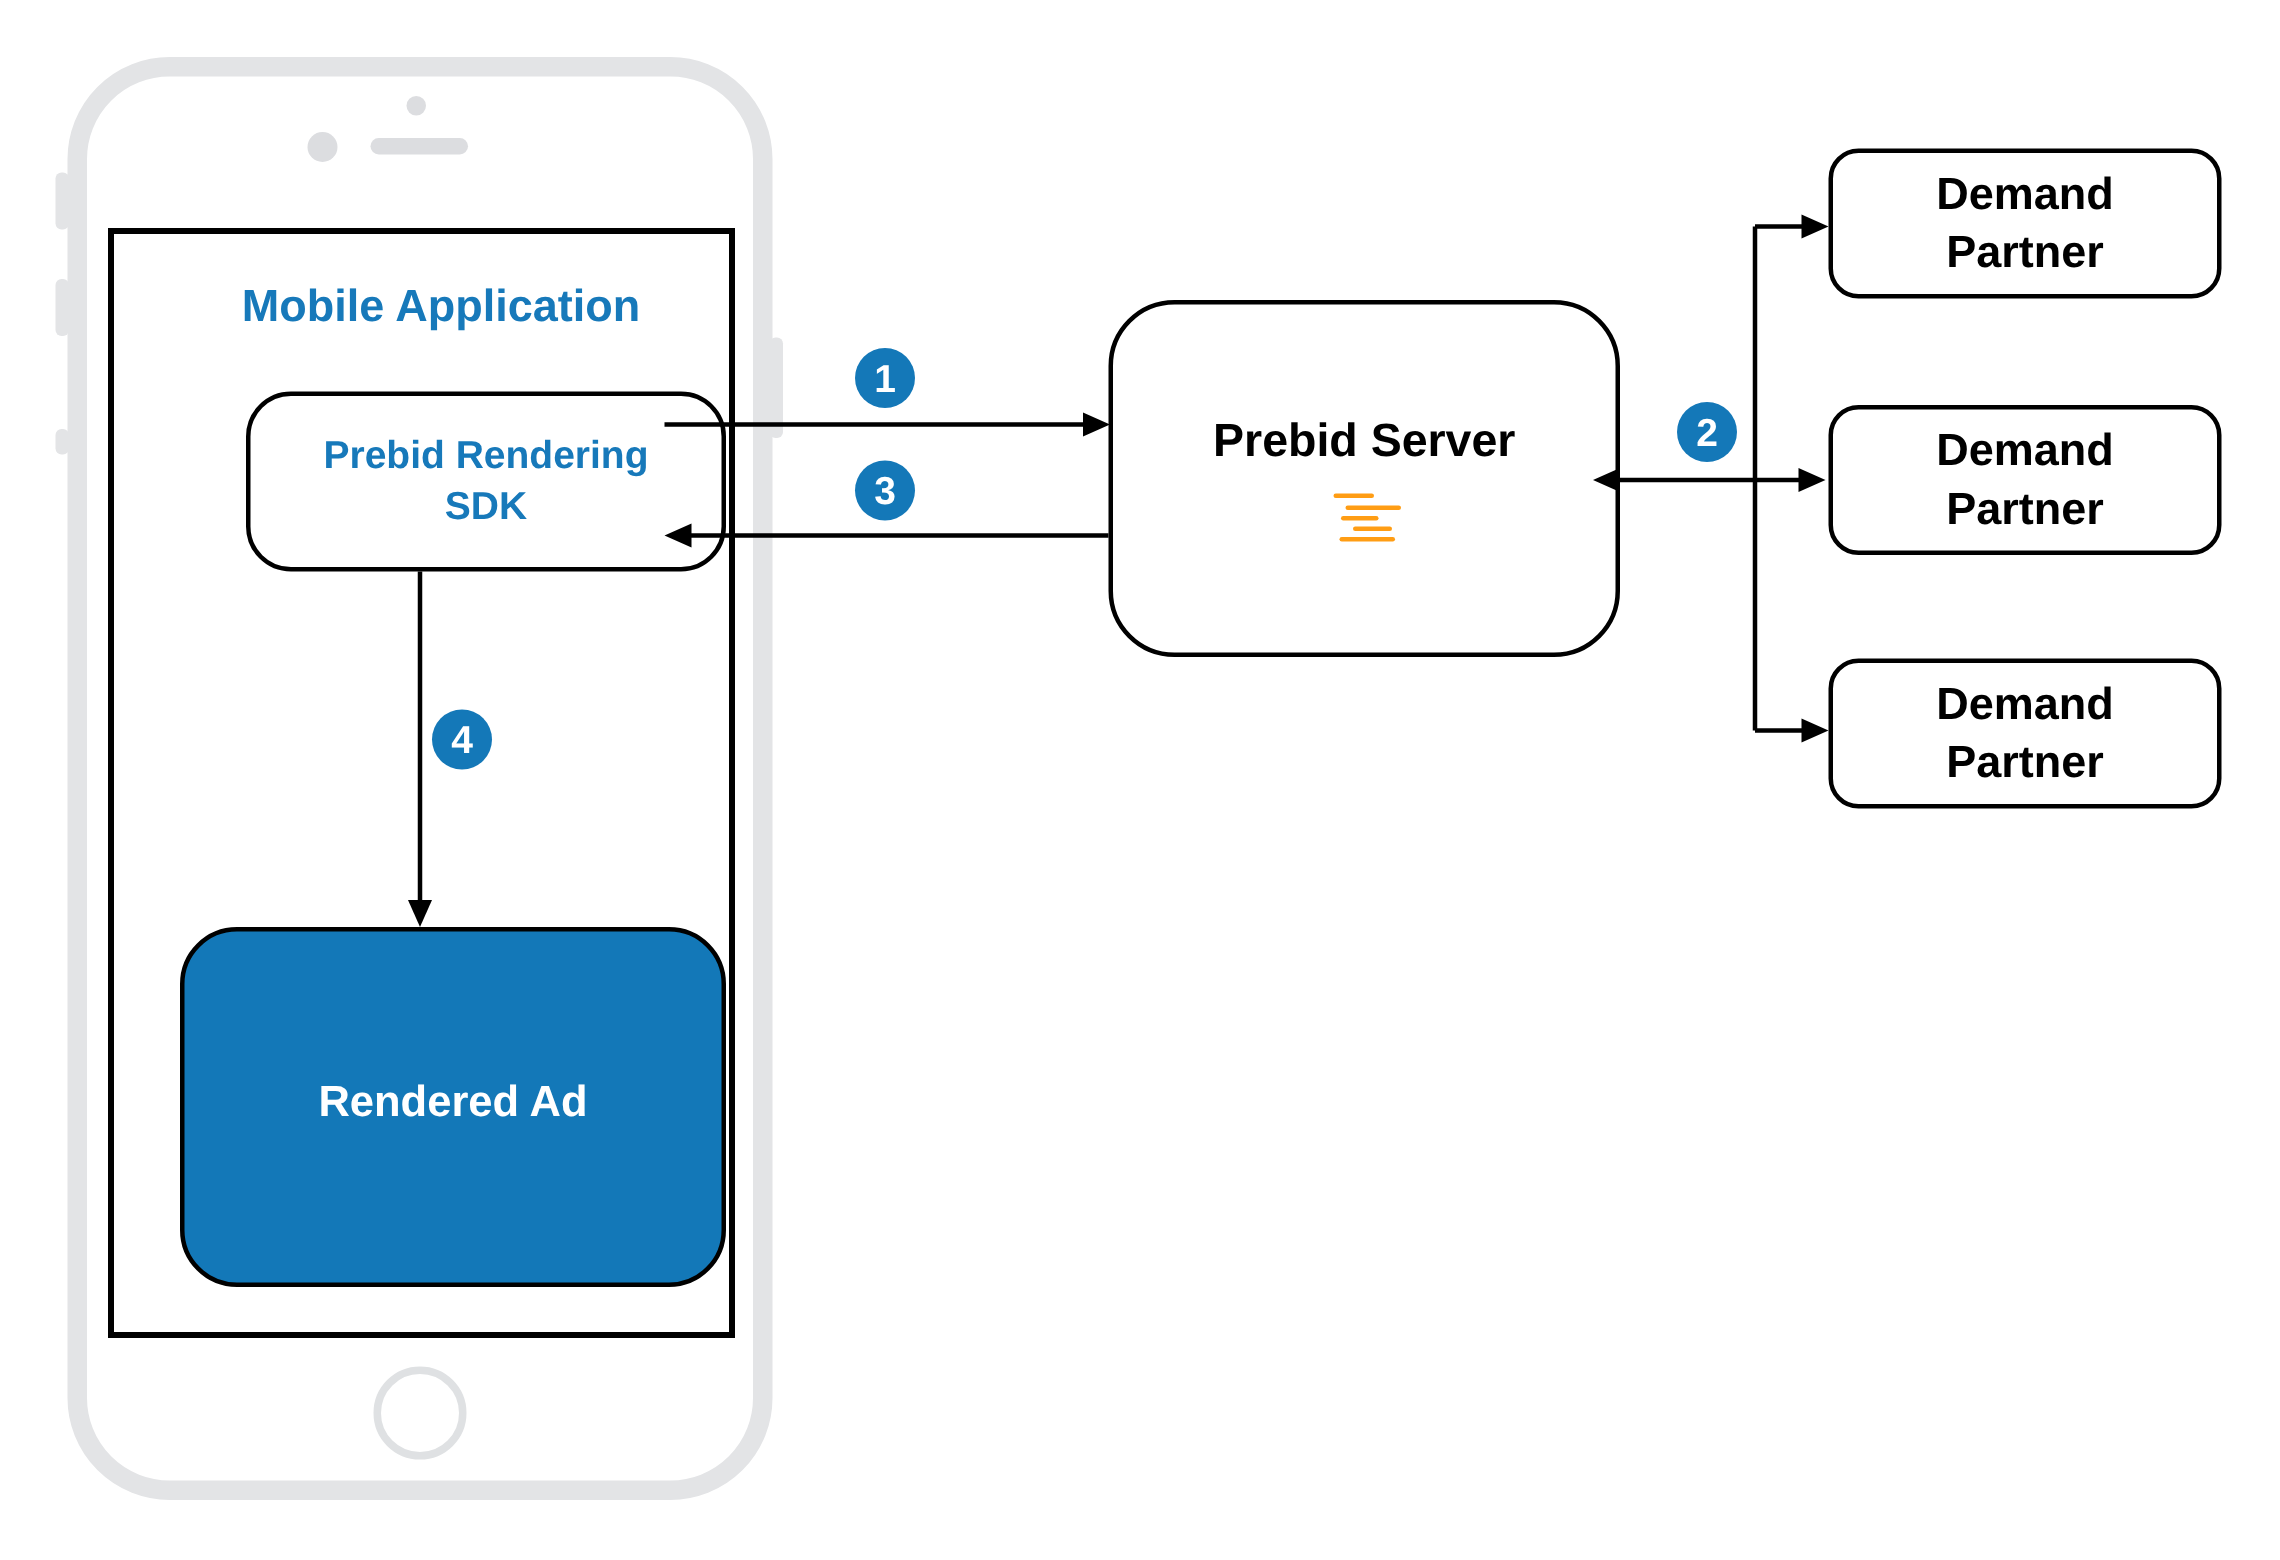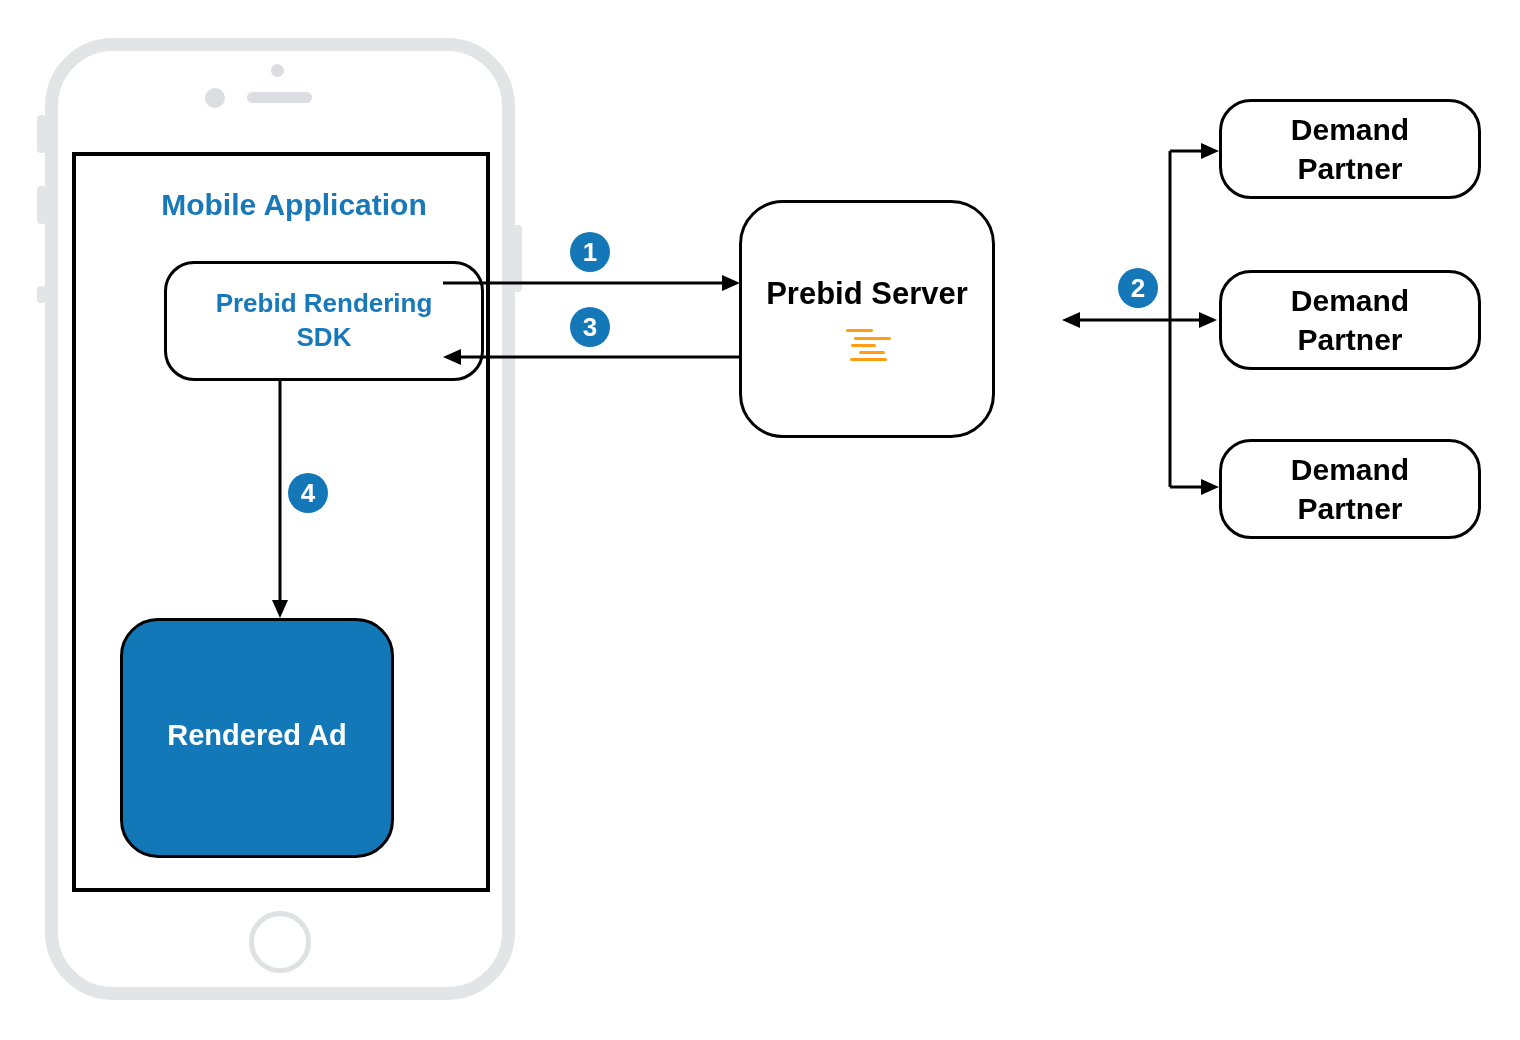--- a/index.html
+++ b/index.html
@@ -49,40 +49,40 @@
     display: flex; flex-direction: column; align-items: center; justify-content: center;
     text-align: center; z-index: 3;
   }
   .sdk-box {
     left: 120px; top: 261px; width: 320px; height: 120px; border-radius: 30px;
     color: #1779ba; font-size: 26px; font-weight: bold; line-height: 1.3;
     white-space: pre-line;
     margin-left: 44px;
   }
   .rendered-ad-box {
-    left: 120px; top: 618px; width: 274px; height: 240px; border-radius: 38px;
+    left: 120px; top: 618px; width: 364px; height: 240px; border-radius: 38px;
     background: #1378b8; color: #ffffff;
   }
   .ra-title { font-size: 29px; font-weight: bold; margin-bottom: 5px; }
   .ra-sub { font-size: 23px; font-style: italic; line-height: 1.25; white-space: pre-line; }
 
   .server-box {
-    left: 739px; top: 200px; width: 256px; height: 238px; border-radius: 44px;
+    left: 739px; top: 200px; width: 341px; height: 238px; border-radius: 44px;
   }
   .server-label { color: #000000; font-size: 31px; font-weight: bold; }
   .prebid-logo { position: relative; width: 50px; height: 34px; margin-top: 16px; }
   .prebid-logo span { position: absolute; height: 3px; border-radius: 2px; background: #ff9d14; }
   .pl1 { left: 4px;  top: 1px;  width: 27px; }
   .pl2 { left: 12px; top: 9px;  width: 37px; }
   .pl3 { left: 9px;  top: 16px; width: 25px; }
   .pl4 { left: 17px; top: 23px; width: 26px; }
   .pl5 { left: 8px;  top: 30px; width: 37px; }
 
   .demand-box {
-    width: 262px; height: 100px; left: 1219px; border-radius: 32px;
+    width: 262px; height: 100px; left: 1219px; border-radius: 20px;
     color: #000000; font-size: 30px; font-weight: bold; line-height: 1.3;
     white-space: pre-line;
   }
   .dp1 { top: 99px; }
   .dp2 { top: 270px; }
   .dp3 { top: 439px; }
 
   
   .arrow-layer { left: 0; top: 0; width: 1520px; height: 1040px;
     z-index: 4; pointer-events: none; }

